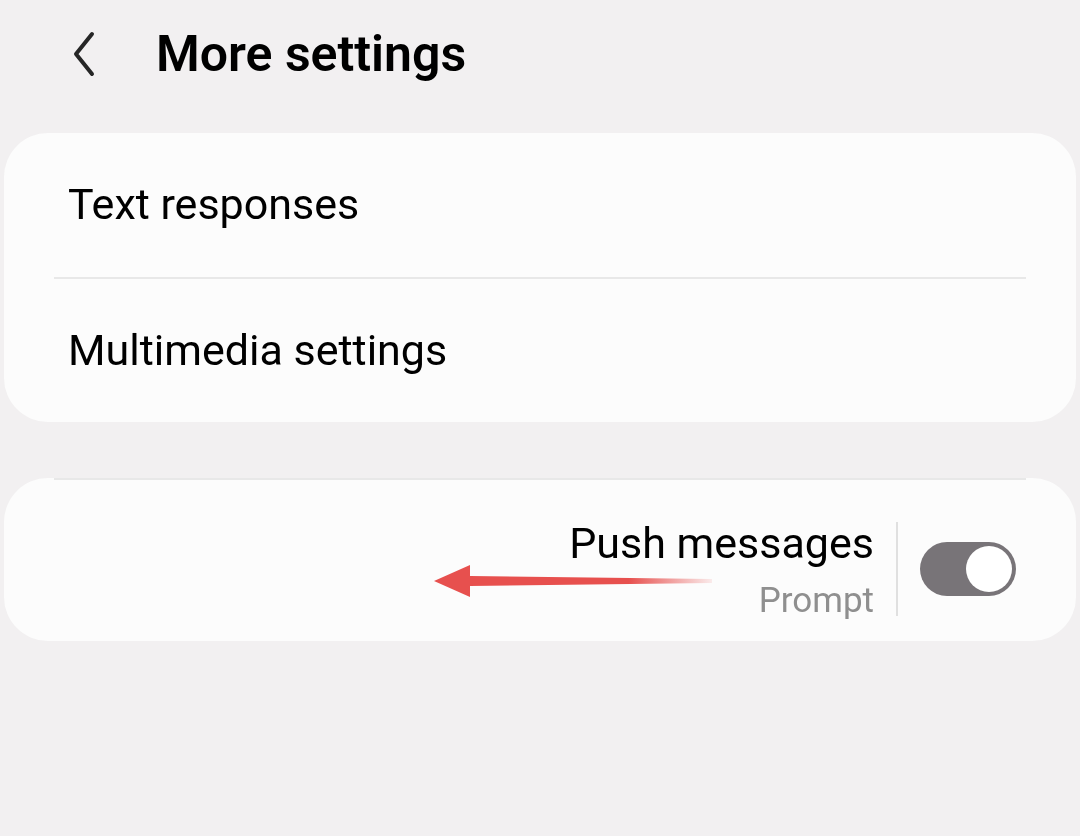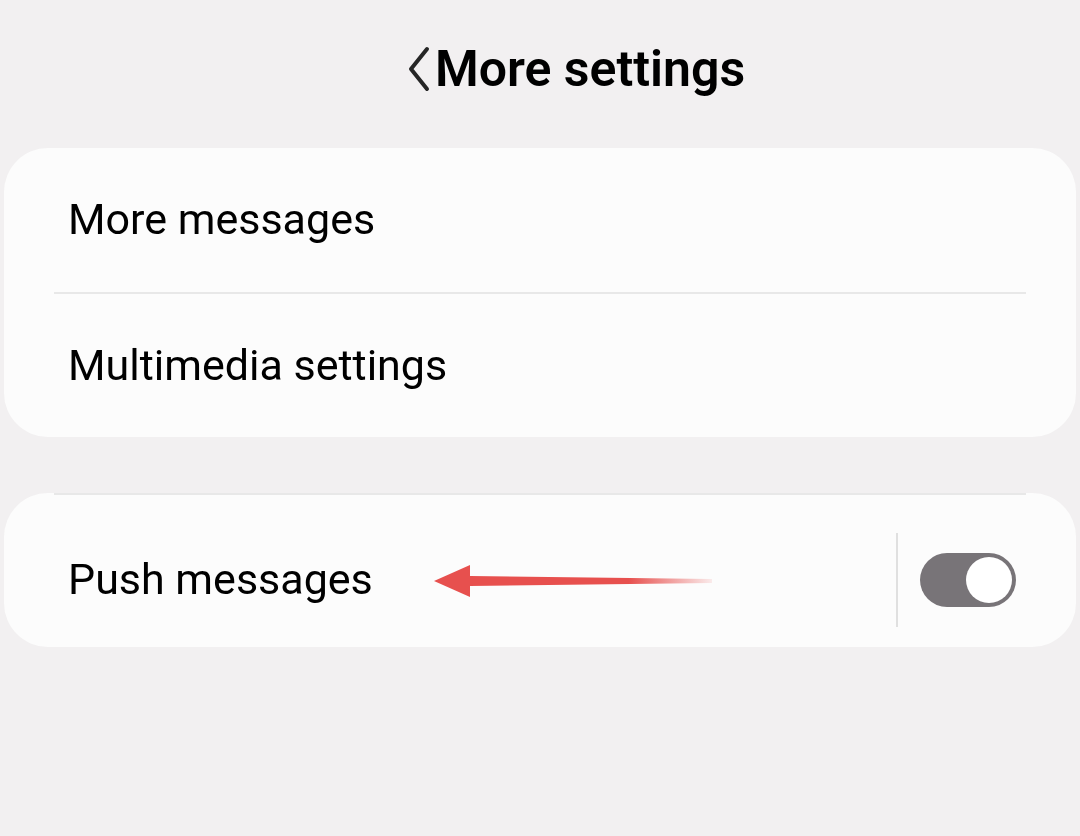--- a/index.html
+++ b/index.html
@@ -10,22 +10,22 @@
     body {
       width: 1080px;
       height: 836px;
       background: #f2f0f1;
       font-family: -apple-system, BlinkMacSystemFont, 'Segoe UI', Roboto, sans-serif;
       overflow: hidden;
     }
     .header {
       display: flex;
       align-items: center;
-      padding: 40px 0 50px 68px;
-      justify-content: center;
+      padding: 25px 0 50px 68px;
+      gap: 56px;
     }
     .back-icon {
       width: 32px;
       height: 52px;
       display: flex;
       align-items: center;
       justify-content: center;
       cursor: pointer;
     }
     .back-icon svg {
@@ -63,20 +63,21 @@
     }
     .divider {
       height: 2px;
       background: #e8e8e8;
       margin: 0 50px;
     }
     .toggle-row {
       display: flex;
       align-items: center;
       padding: 38px 60px 20px 64px;
+      text-align: right;
     }
     .toggle-row .text-block {
       flex: 1;
     }
     .toggle-separator {
       width: 2px;
       height: 94px;
       background: #e0e0e0;
       margin-left: 22px;
       margin-right: 22px;
@@ -116,33 +117,34 @@
   <div class="back-icon">
     <svg viewBox="0 0 28 48" fill="none" stroke="#262626" stroke-width="4" stroke-linecap="round" stroke-linejoin="round">
       <path d="M22 4 L6 24 L22 44"></path>
     </svg>
   </div>
   <h1 class="page-title">More settings</h1>
 </div>
 
 <div class="card">
   <div class="list-item">
-    <div class="list-item-label">More messages</div>
+    <div class="list-item-label">Text responses</div>
   </div>
   <div class="divider"></div>
   <div class="list-item">
     <div class="list-item-label">Multimedia settings</div>
   </div>
 </div>
 
 <div class="card">
   <div class="divider"></div>
   <div class="toggle-row">
     <div class="text-block">
       <div class="list-item-label">Push messages</div>
+      <div class="list-item-subtext">Prompt</div>
     </div>
     <div class="toggle-separator"></div>
     <div class="toggle">
       <div class="toggle-knob"></div>
     </div>
   </div>
 </div>
 
 <div class="arrow-annotation">
   <svg viewBox="0 0 286 36">

